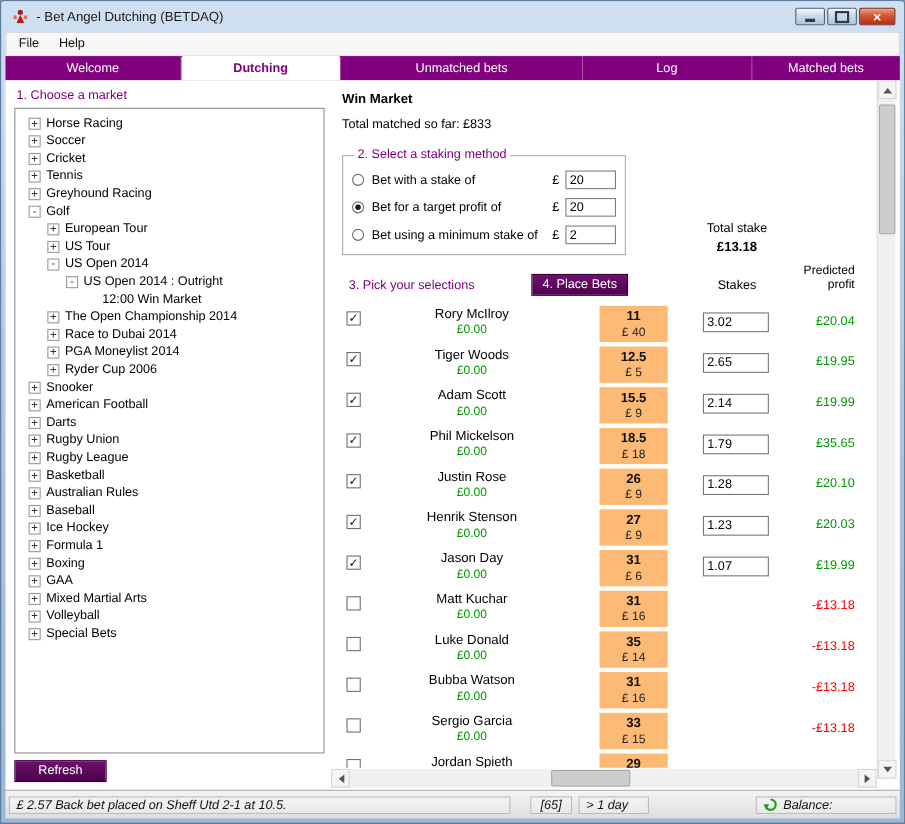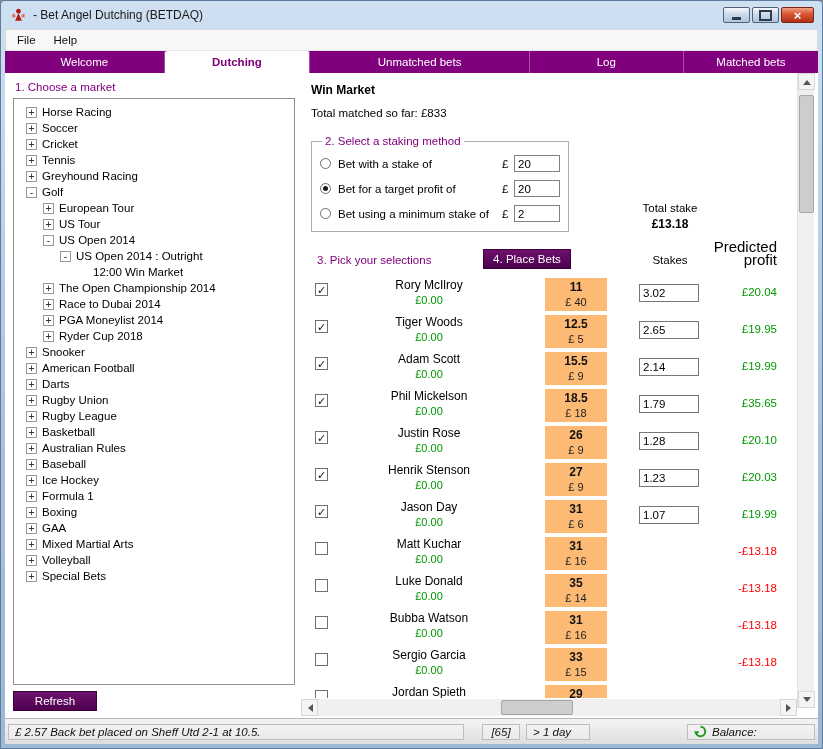--- a/index.html
+++ b/index.html
@@ -71,21 +71,21 @@
     font-family:"Liberation Sans",sans-serif; }
 
   .total-stake-label { position:absolute; top:129px; left:326px; width:86px; text-align:center; font-size:11.5px; }
   .total-stake-value { position:absolute; top:144px; left:326px; width:86px; text-align:center; font-size:12px; font-weight:bold; }
 
   .pick-label { position:absolute; top:181px; left:16px; color:#80007d; font-size:11.5px; }
   .place-bets-btn { position:absolute; top:176px; left:182px; width:88px; height:20px;
     background:linear-gradient(#6d116d,#4e004e); color:#fff; border:1px solid #3c003c; font-size:11.5px;
     font-family:"Liberation Sans",sans-serif; cursor:default; }
   .stakes-header { position:absolute; top:181px; left:338px; width:62px; text-align:center; font-size:11.5px; }
-  .profit-header { position:absolute; top:167px; left:404px; width:72px; text-align:right; font-size:15px; line-height:13px; }
+  .profit-header { position:absolute; top:167px; left:404px; width:72px; text-align:right; font-size:11px; line-height:13px; }
 
   .selections { position:absolute; top:204px; left:0; right:21px; bottom:20px; overflow:hidden; }
   .sel-row { display:flex; height:37px; align-items:flex-start; }
   .checkbox { width:13px; height:13px; border:1px solid #707070; background:#fff; margin:6px 0 0 14px;
     font-size:11px; line-height:12px; text-align:center; color:#111; flex:none; cursor:default; }
   .name-col { margin-left:11px; width:180px; text-align:center; padding-top:1px; }
   .sel-name { font-size:12px; color:#000; line-height:15px; }
   .sel-matched { font-size:11px; color:#009700; line-height:14px; }
   .odds-box { margin:1px 0 0 26px; width:62px; height:33px; background:#fdba74; text-align:center; padding-top:1px; flex:none; cursor:default; }
   .odds-val { font-size:12px; font-weight:bold; line-height:16px; color:#111; }
@@ -212,21 +212,21 @@
           <div class="tree-item" style="padding-left: 29px;">
             <span class="tree-glyph">+</span>
             <span class="tree-label">Race to Dubai 2014</span>
           </div>
           <div class="tree-item" style="padding-left: 29px;">
             <span class="tree-glyph">+</span>
             <span class="tree-label">PGA Moneylist 2014</span>
           </div>
           <div class="tree-item" style="padding-left: 29px;">
             <span class="tree-glyph">+</span>
-            <span class="tree-label">Ryder Cup 2018</span>
+            <span class="tree-label">Ryder Cup 2006</span>
           </div>
           <div class="tree-item" style="padding-left: 12px;">
             <span class="tree-glyph">+</span>
             <span class="tree-label">Snooker</span>
           </div>
           <div class="tree-item" style="padding-left: 12px;">
             <span class="tree-glyph">+</span>
             <span class="tree-label">American Football</span>
           </div>
           <div class="tree-item" style="padding-left: 12px;">

